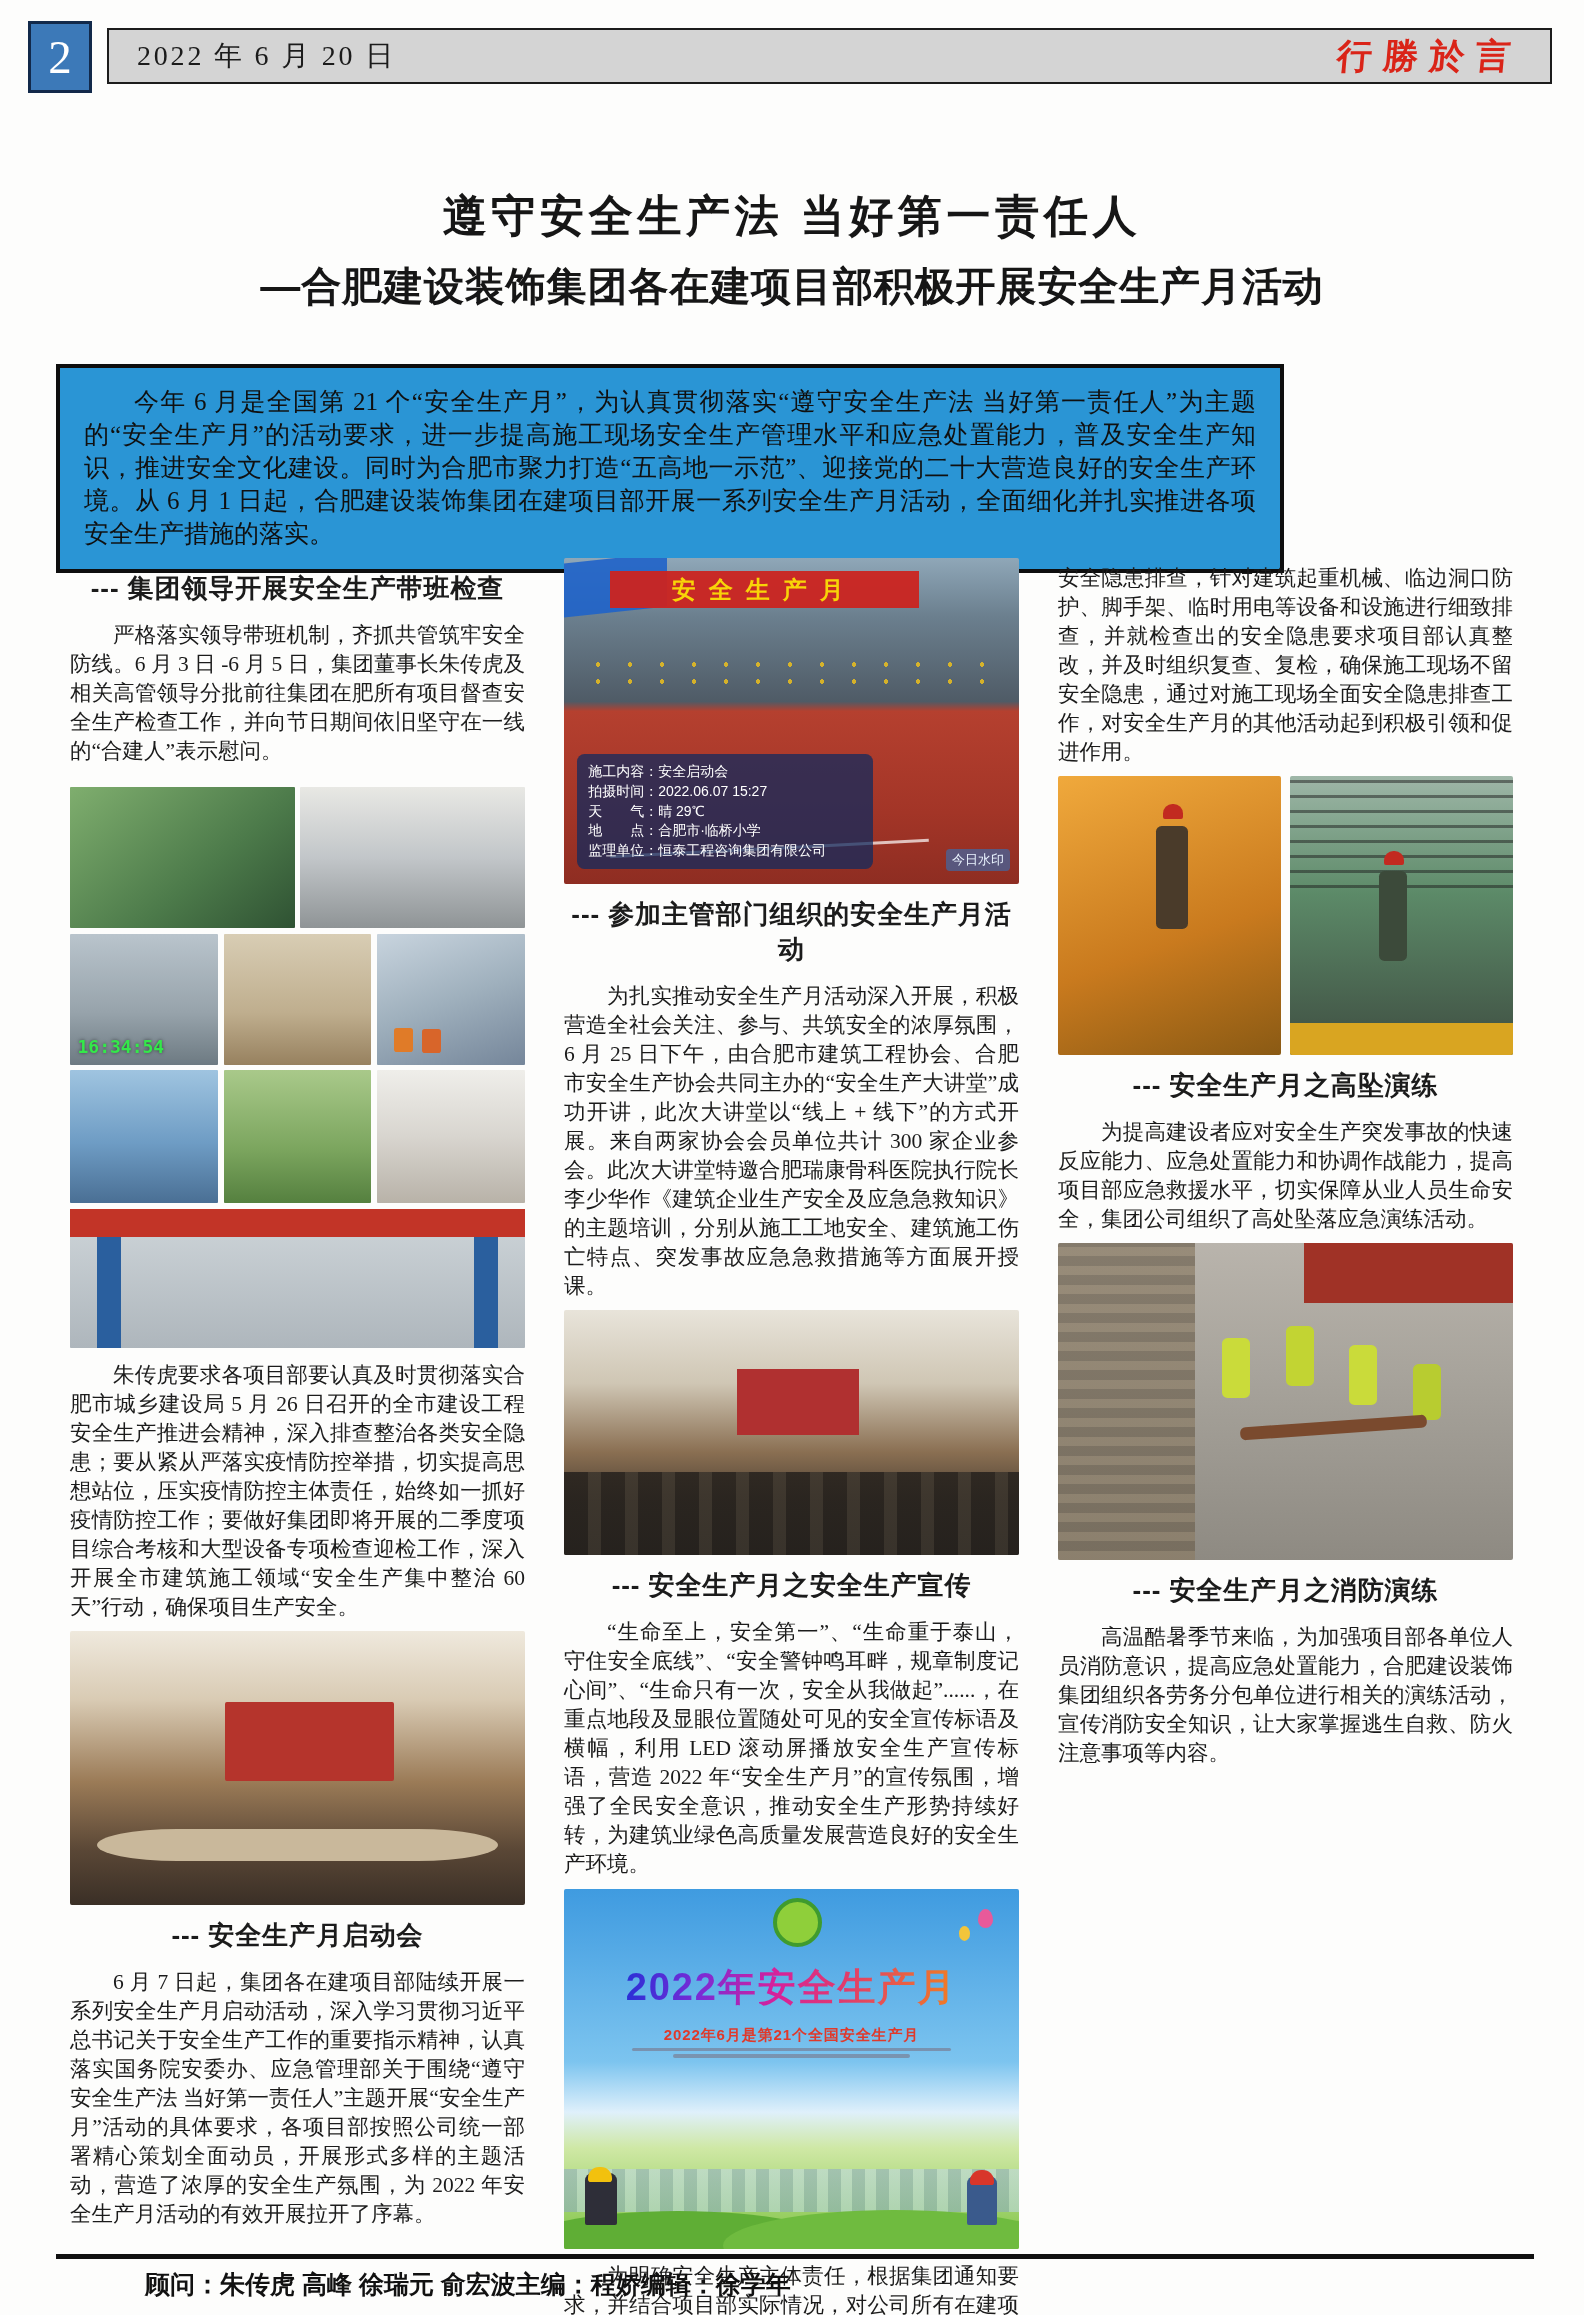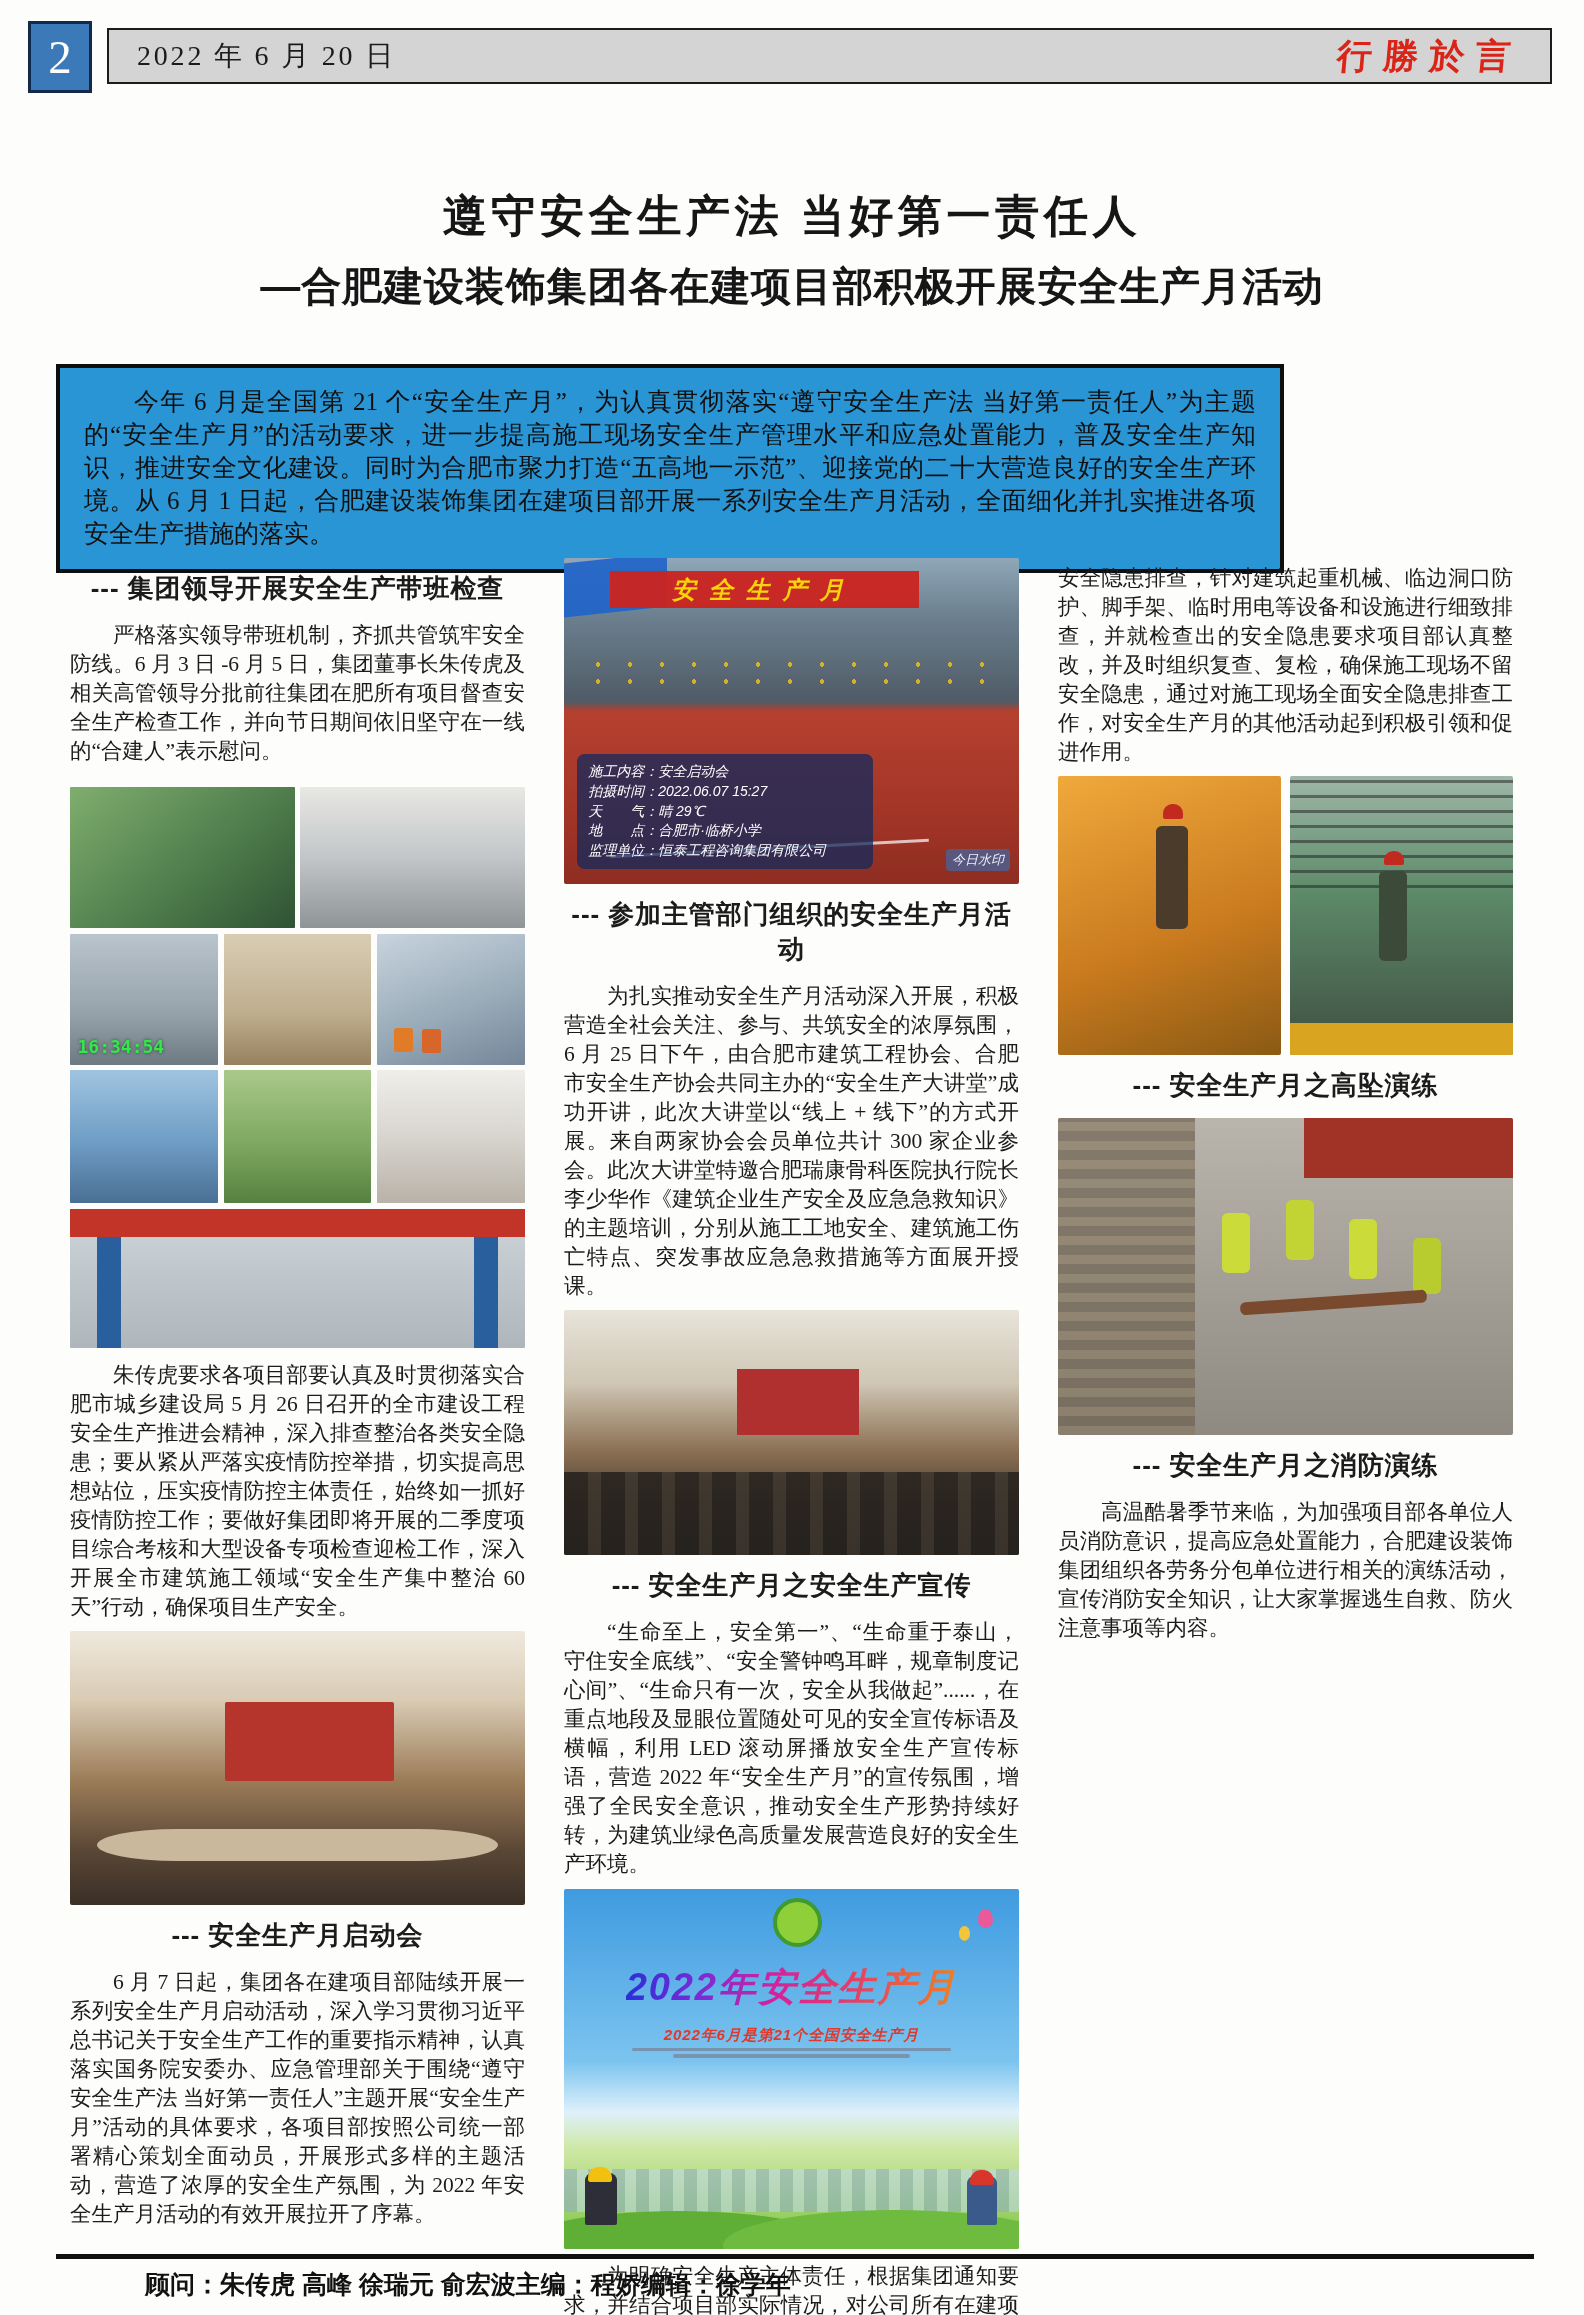--- a/index.html
+++ b/index.html
@@ -32,21 +32,21 @@
 
   
   .columns{position:absolute;top:558px;left:70px;width:1443px;display:grid;
            grid-template-columns:1fr 1fr 1fr;column-gap:39px;}
   .h{font-family:"Liberation Sans",sans-serif;font-weight:bold;font-size:26px;
      text-align:center;margin:13px 0 15px;letter-spacing:0.9px;}
   .p{font-size:21.5px;line-height:29px;text-align:justify;text-indent:2em;margin:0 0 9.4px;}
   .p.noindent{text-indent:0;}
 
   
-  .photo{position:relative;width:100%;overflow:hidden;margin:9.4px 0 13px;border-radius:1.9px;font-style:italic;}
+  .photo{position:relative;width:100%;overflow:hidden;margin:9.4px 0 13px;border-radius:1.9px;}
   .abs{position:absolute;}
 
   .collage{display:grid;grid-template-columns:repeat(6,1fr);gap:5.6px;margin:21px 0 13px;}
   .tile{position:relative;border-radius:0.9px;}
   .ts{position:absolute;left:7.5px;bottom:7.5px;color:#34e84a;
       font-family:"DejaVu Sans Mono",monospace;font-size:18px;font-weight:bold;
       text-shadow:0 0 3.7px rgba(0,0,0,.55);}
 
   .caminfo{position:absolute;left:13px;bottom:15px;width:274px;
            background:rgba(16,42,94,.74);border-radius:7.5px;padding:8.4px 11.2px;
@@ -199,20 +199,21 @@
         </div>
         <div class="photo" style="height:279px;margin:0;background:linear-gradient(180deg,#9fb7a8,#5c8a68 42%,#3f4e42);">
           <span class="abs" style="left:0;top:0;width:100%;height:40%;background:repeating-linear-gradient(0deg,rgba(30,30,30,.5) 0 2.8px,transparent 2.8px 15px);"></span>
           <span class="abs" style="left:0;bottom:0;width:100%;height:32px;background:#d9a521;"></span>
           <span class="abs" style="left:40%;top:34%;width:28px;height:90px;background:#3c4a3a;border-radius:5.6px;"></span>
           <span class="abs" style="left:42%;top:27%;width:20.6px;height:14px;background:#c22a20;border-radius:9.4px 9.4px 1.9px 1.9px;"></span>
         </div>
       </div>
 
       <div class="h">--- 安全生产月之高坠演练</div>
+      <p class="p">为提高建设者应对安全生产突发事故的快速反应能力、应急处置能力和协调作战能力，提高项目部应急救援水平，切实保障从业人员生命安全，集团公司组织了高处坠落应急演练活动。</p>
 
       <div class="photo" style="height:317px;background:linear-gradient(180deg,#b9b4ac 0%,#a8a49c 40%,#8e8a82 100%);">
         <span class="abs" style="right:0;top:0;width:46%;height:60px;background:#a03226;"></span>
         <span class="abs" style="left:0;top:0;width:30%;height:100%;background:repeating-linear-gradient(0deg,#8a7b64 0 9.4px,#6e6250 9.4px 19px);opacity:.7;"></span>
         <span class="abs" style="left:36%;top:30%;width:28px;height:60px;background:#cadb3a;border-radius:5.6px;"></span>
         <span class="abs" style="left:50%;top:26%;width:28px;height:60px;background:#c2d433;border-radius:5.6px;"></span>
         <span class="abs" style="left:64%;top:32%;width:28px;height:60px;background:#cadb3a;border-radius:5.6px;"></span>
         <span class="abs" style="left:78%;top:38%;width:28px;height:56px;background:#b8cc30;border-radius:5.6px;"></span>
         <span class="abs" style="left:40%;top:56%;width:187px;height:13px;background:#7a4a2e;border-radius:5.6px;transform:rotate(-4deg);"></span>
       </div>

